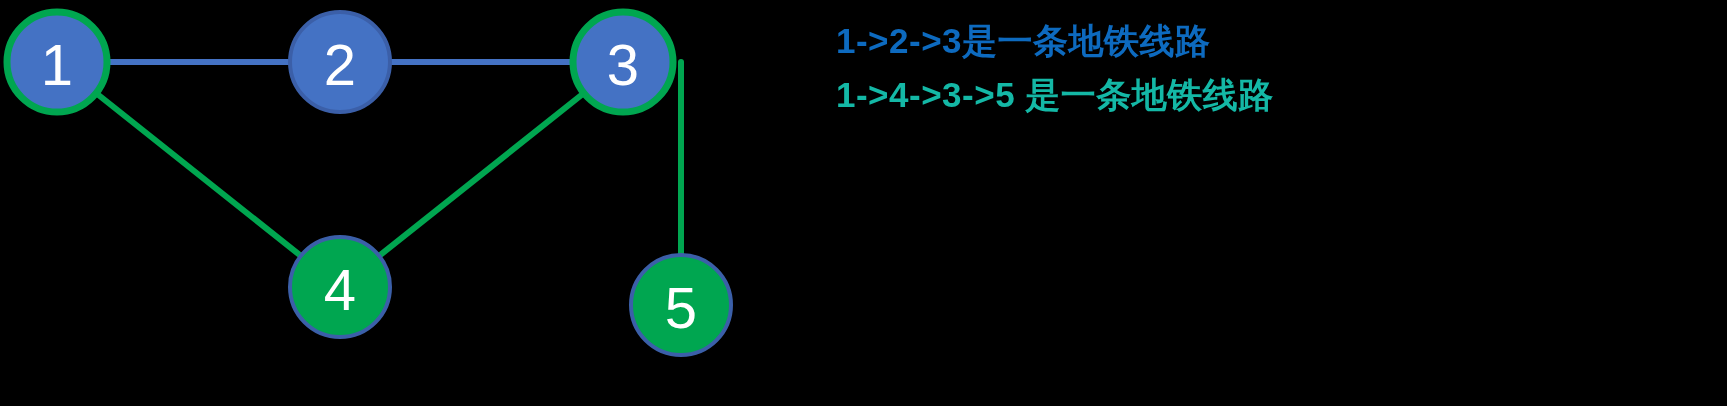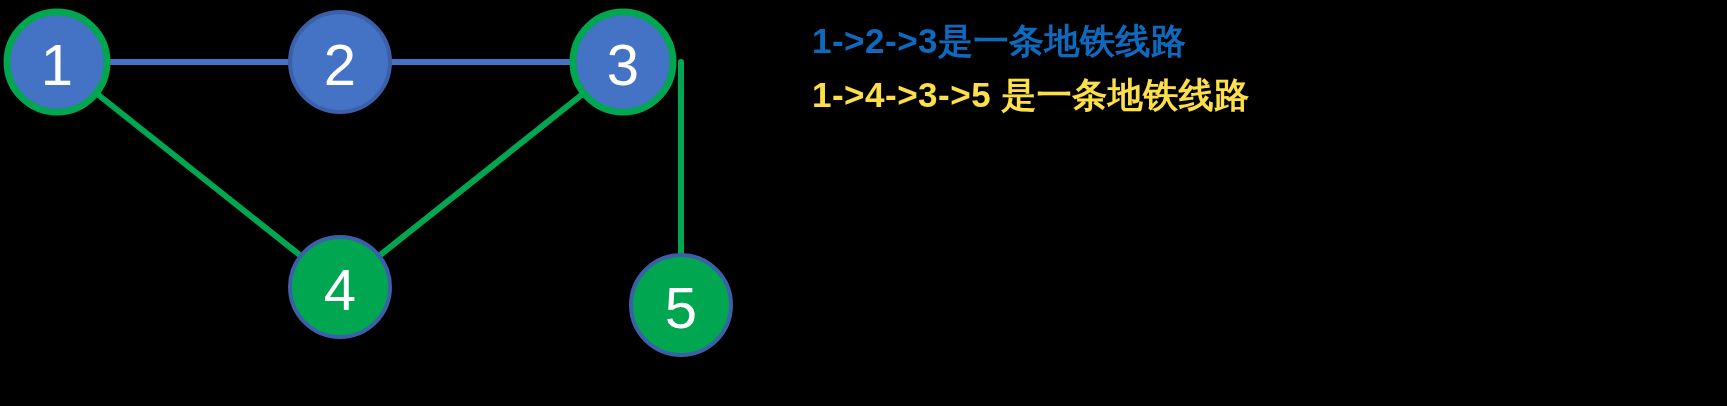--- a/index.html
+++ b/index.html
@@ -32,34 +32,34 @@
     font-family: "Liberation Sans", "DejaVu Sans", sans-serif;
     font-weight: 400;
     font-size: 58px;
     fill: #ffffff;
     dominant-baseline: central;
     text-anchor: middle;
     user-select: none;
   }
   #legend {
     position: absolute;
-    left: 812px;
+    left: 836px;
     top: 14px;
     width: 860px;
   }
   .legend-line {
     font-family: "Liberation Sans", "DejaVu Sans", sans-serif;
     font-size: 35px;
     font-weight: 700;
     line-height: 54px;
     white-space: nowrap;
     letter-spacing: 0.5px;
   }
   .legend-line.blue  { color: #0d6abf; }
-  .legend-line.green { color: #fde047; }
+  .legend-line.green { color: #14b8a6; }
 </style>
 </head>
 <body>
 
 <div id="stage">
 
   <svg id="graph" viewBox="0 0 780 406" width="780" height="406" xmlns="http://www.w3.org/2000/svg">
 
     <g>
       <line x1="57" y1="62" x2="340" y2="62" stroke="#4472c4" stroke-width="6" stroke-linecap="round"></line>

